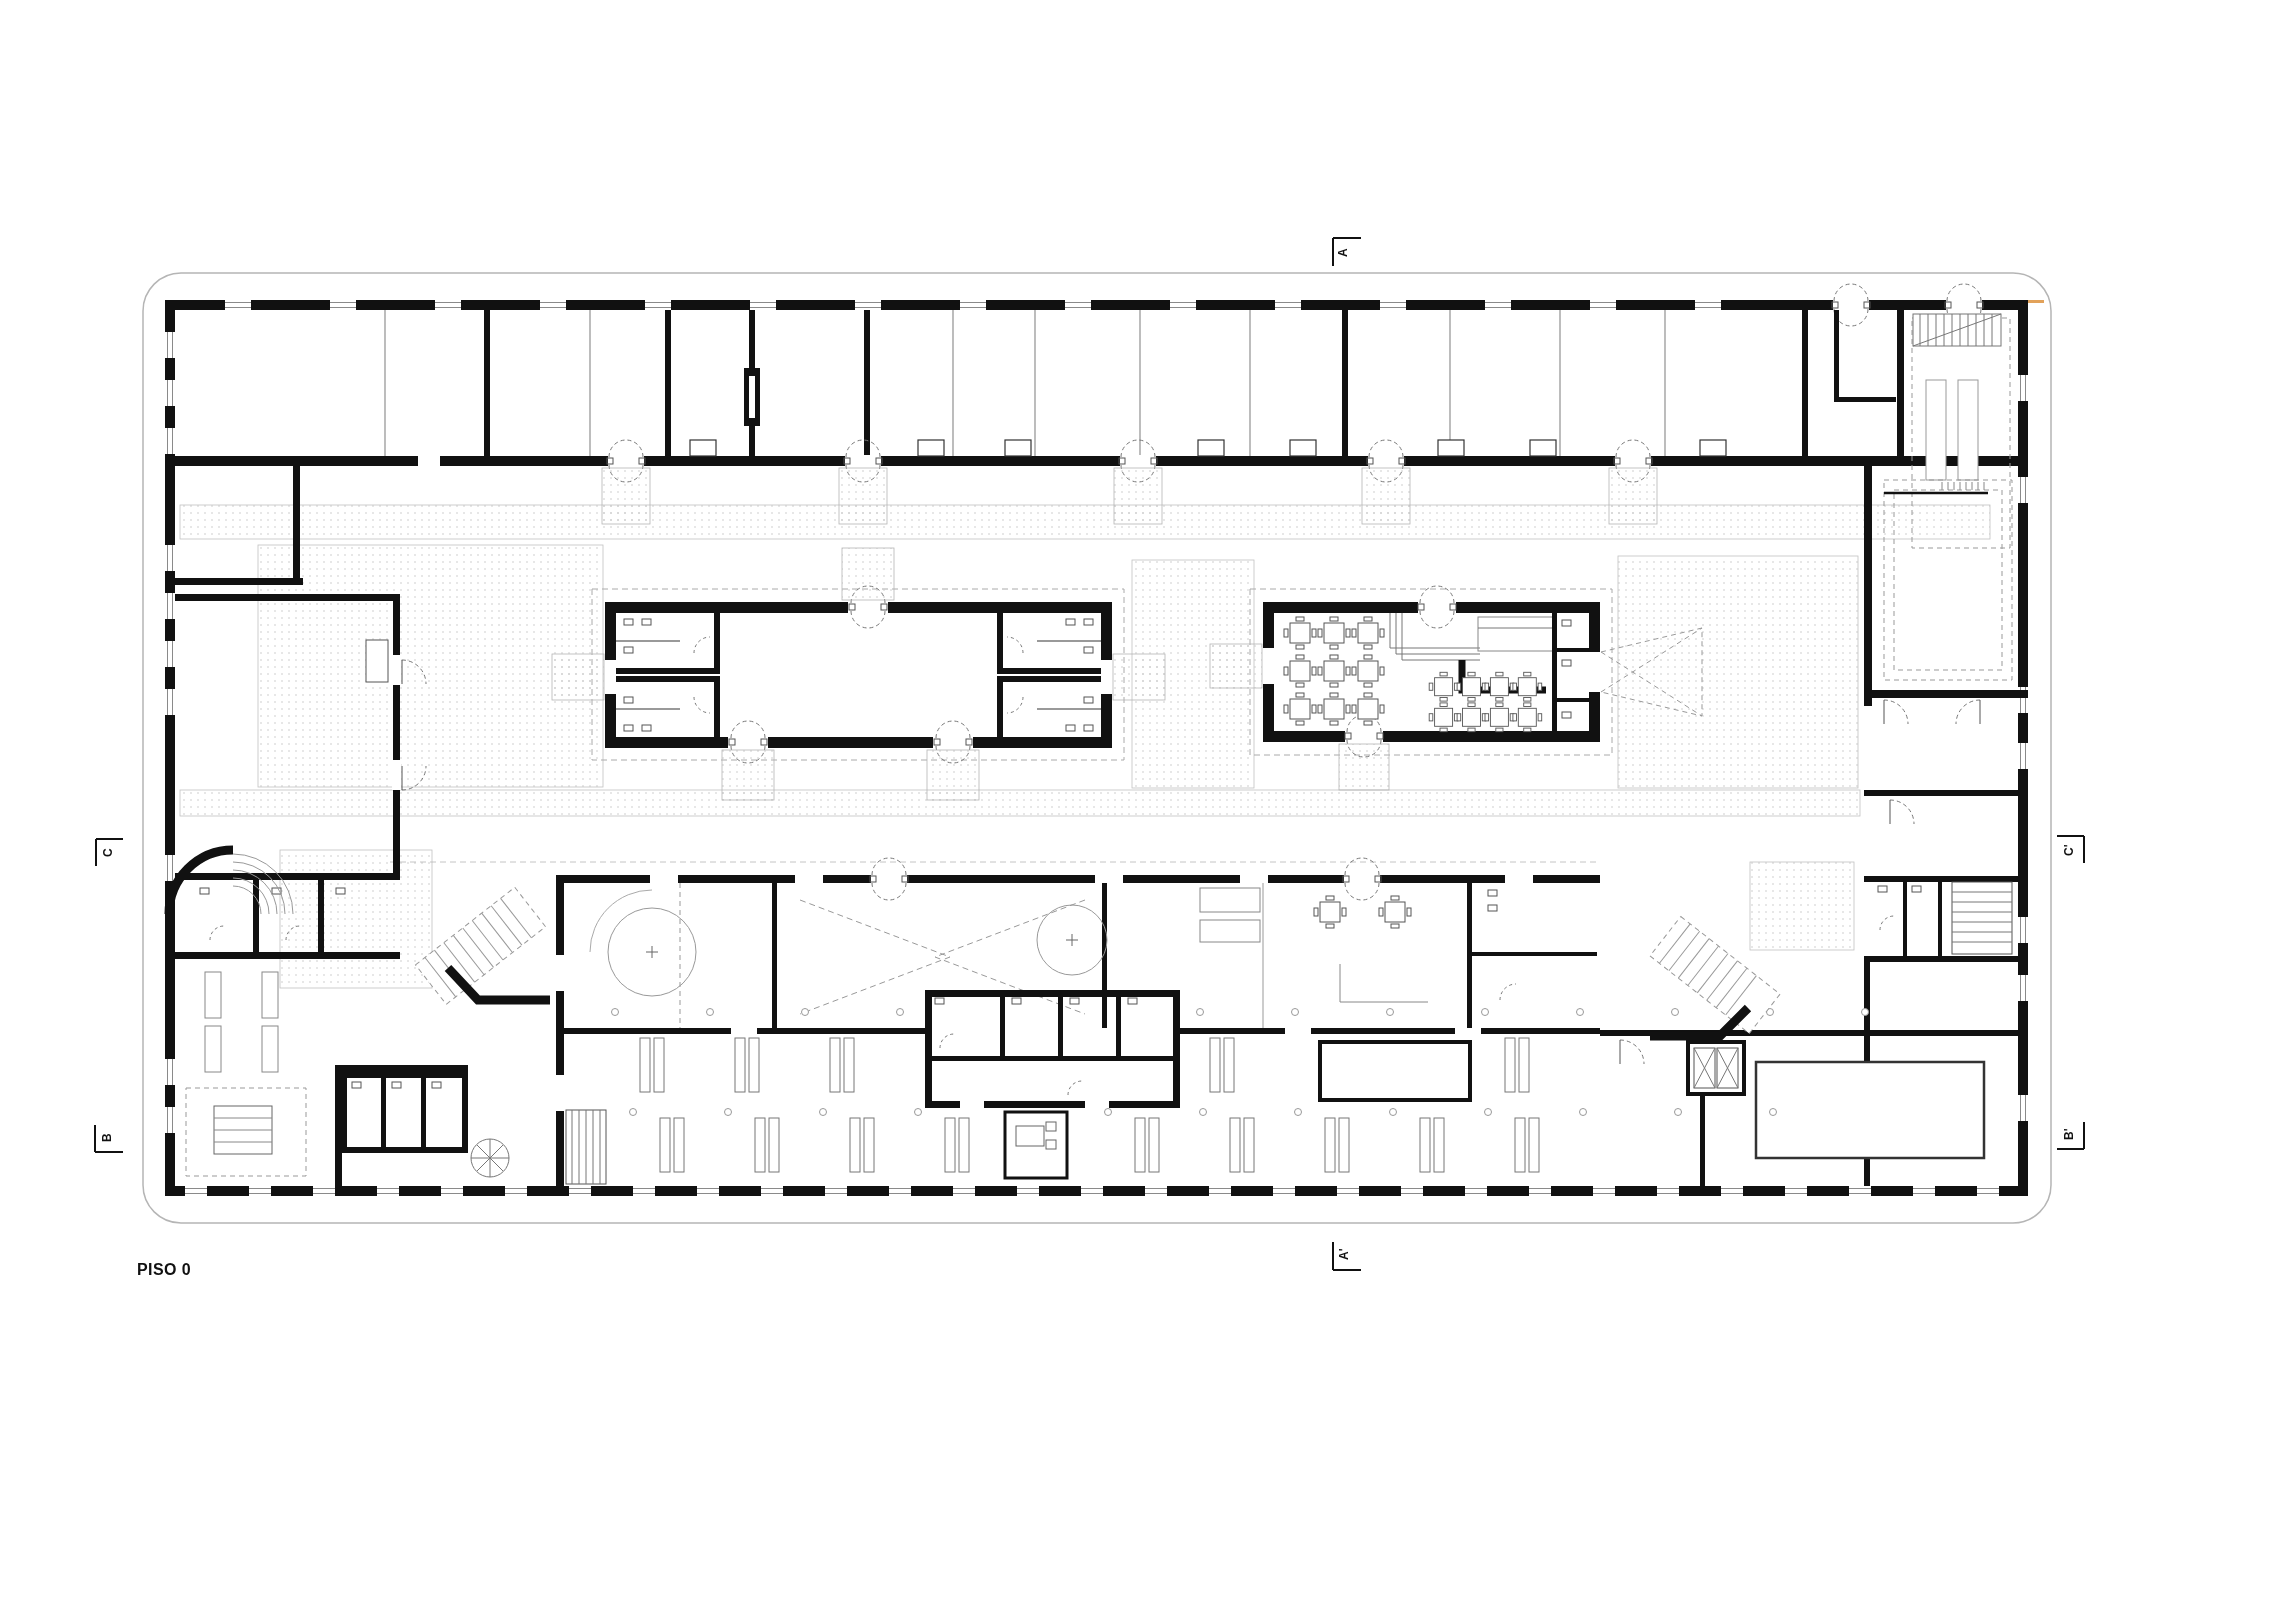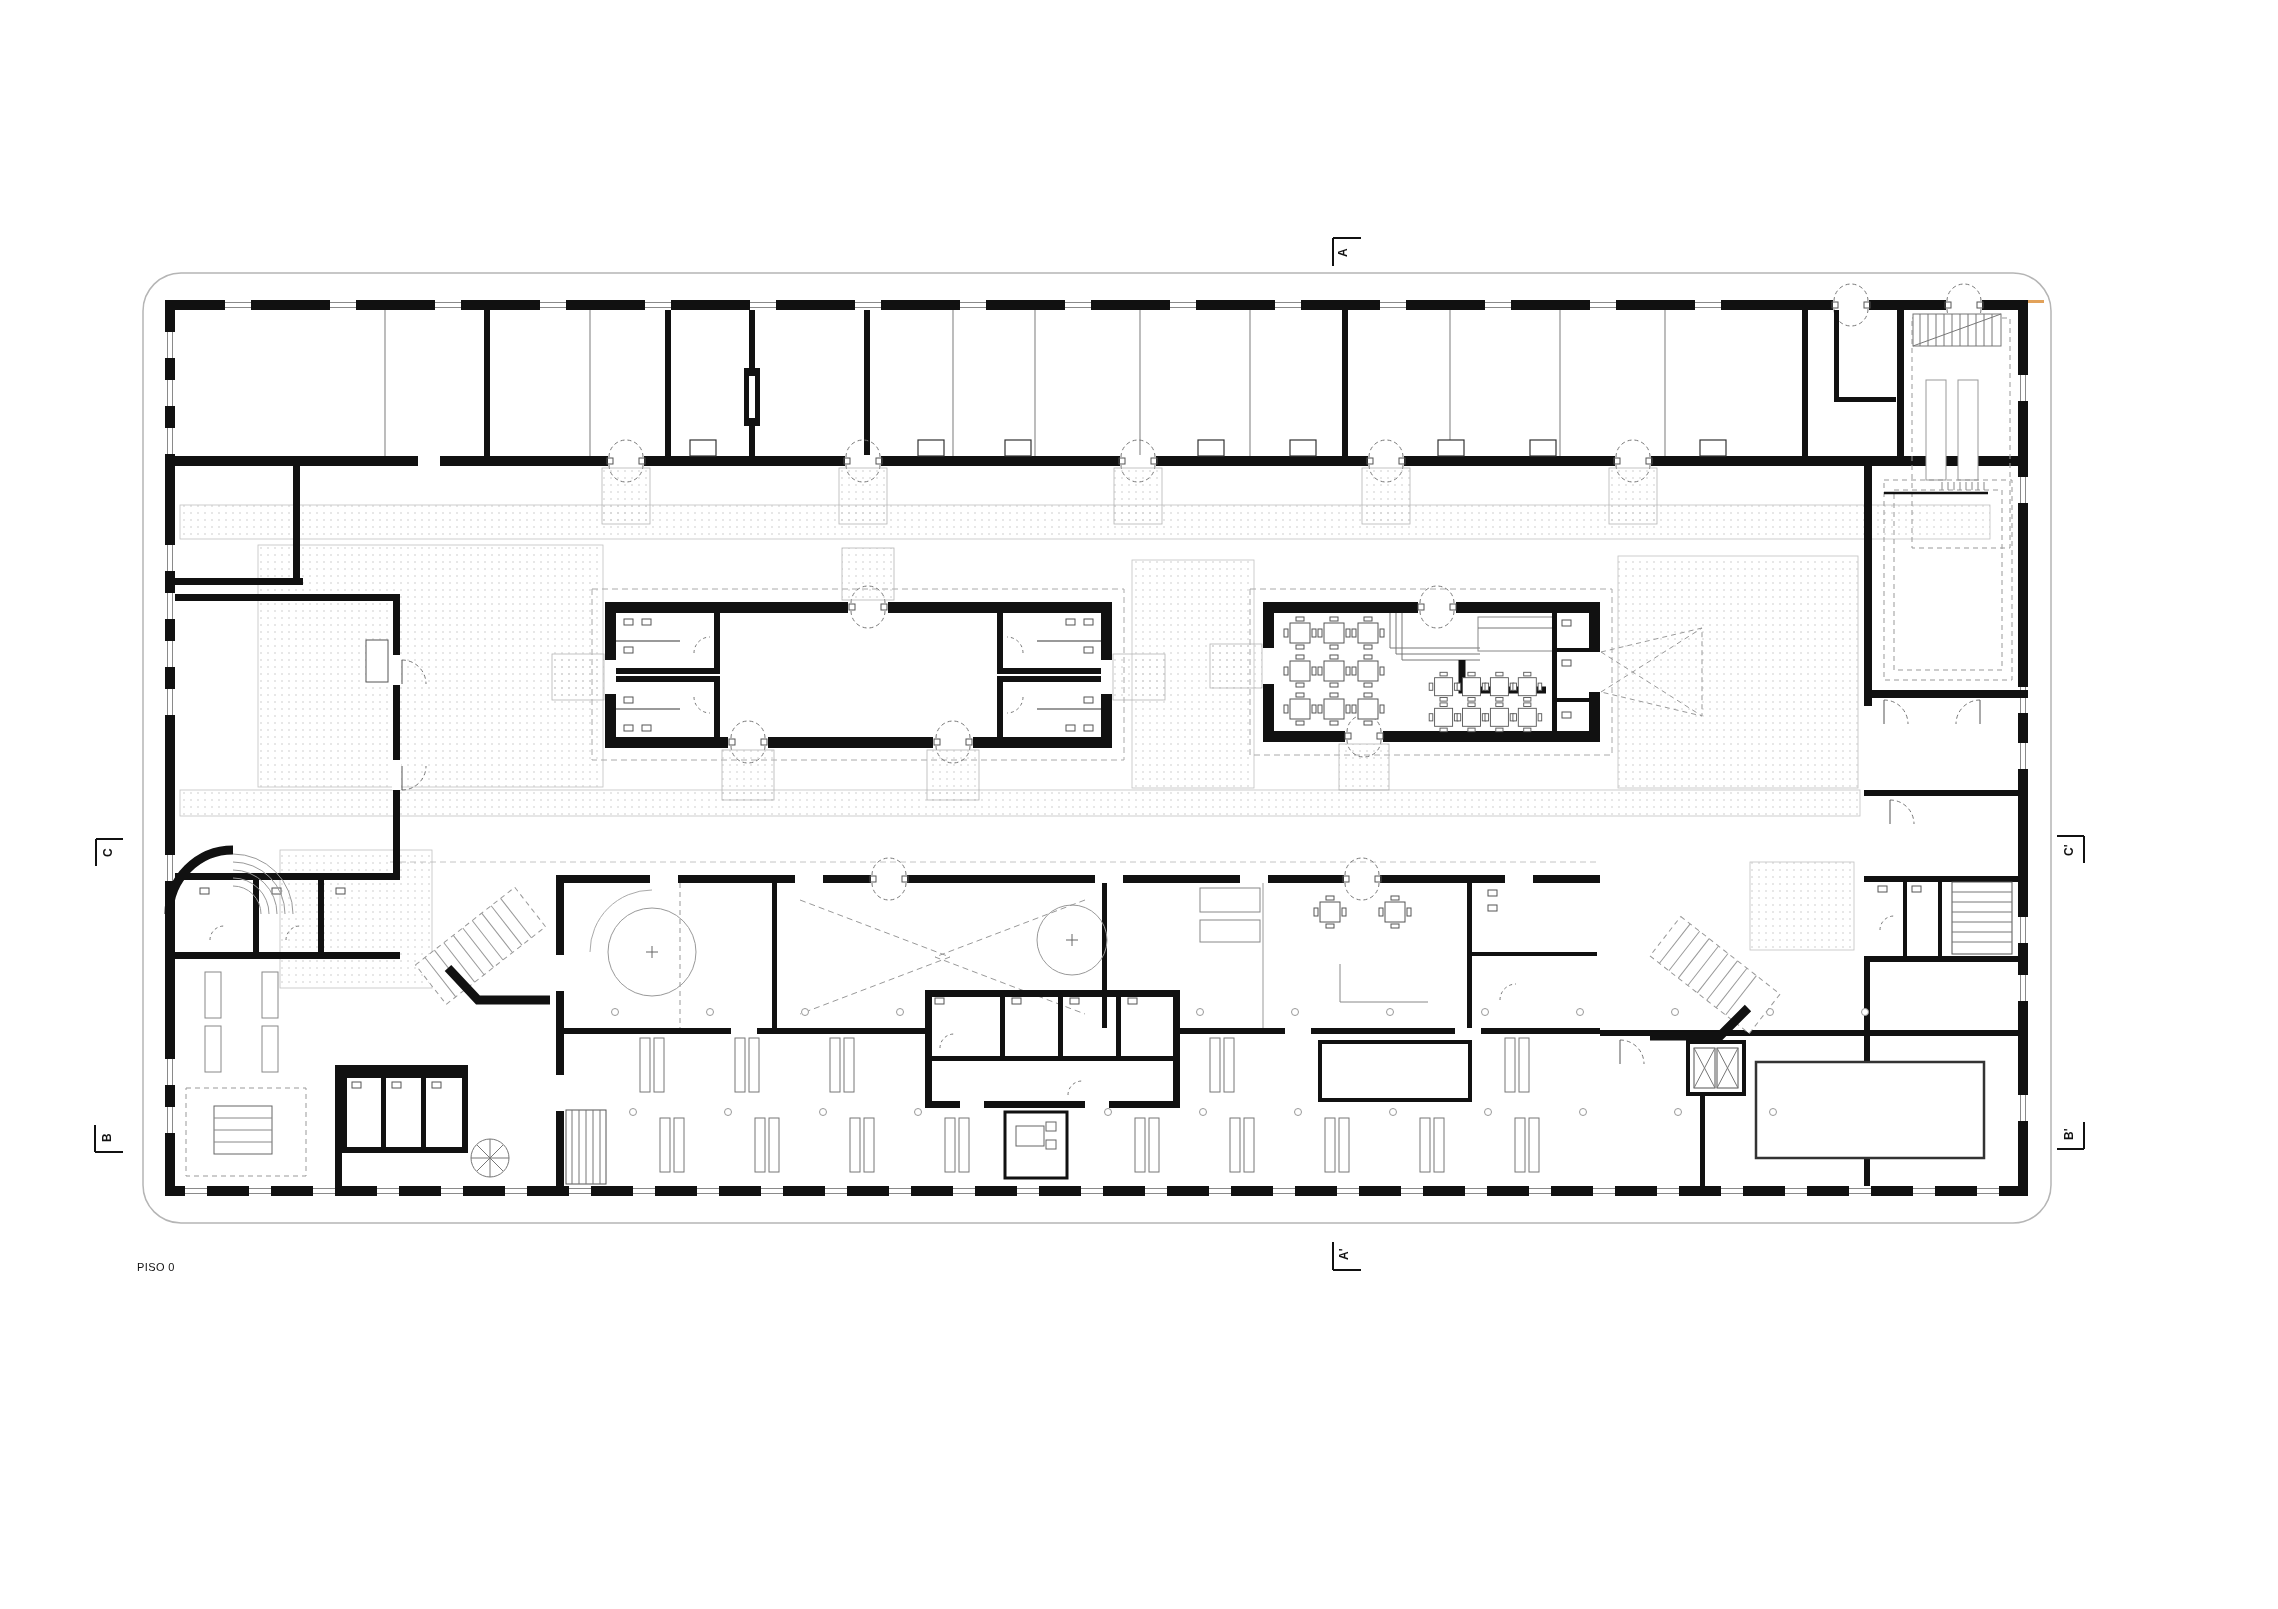--- a/index.html
+++ b/index.html
@@ -1,19 +1,19 @@
 <!DOCTYPE html>
 <html><head>
 <meta charset="utf-8">
 <style>
   html,body{margin:0;padding:0;background:#ffffff;}
   .sheet{position:relative;width:2278px;height:1609px;background:#ffffff;overflow:hidden;
          font-family:"Liberation Sans", sans-serif;}
   svg{position:absolute;left:0;top:0;}
-  .plan-title{position:absolute;left:137px;top:1261px;font-size:11px;font-weight:normal;
+  .plan-title{position:absolute;left:137px;top:1261px;font-size:16px;font-weight:bold;
               letter-spacing:.4px;color:#111;}
   text.marker{font-size:12px;font-weight:bold;fill:#111;}
 </style>
 </head>
 <body>
 
 <div class="sheet">
 
 <svg width="2278" height="1609" viewBox="0 0 2278 1609">
 <defs>

